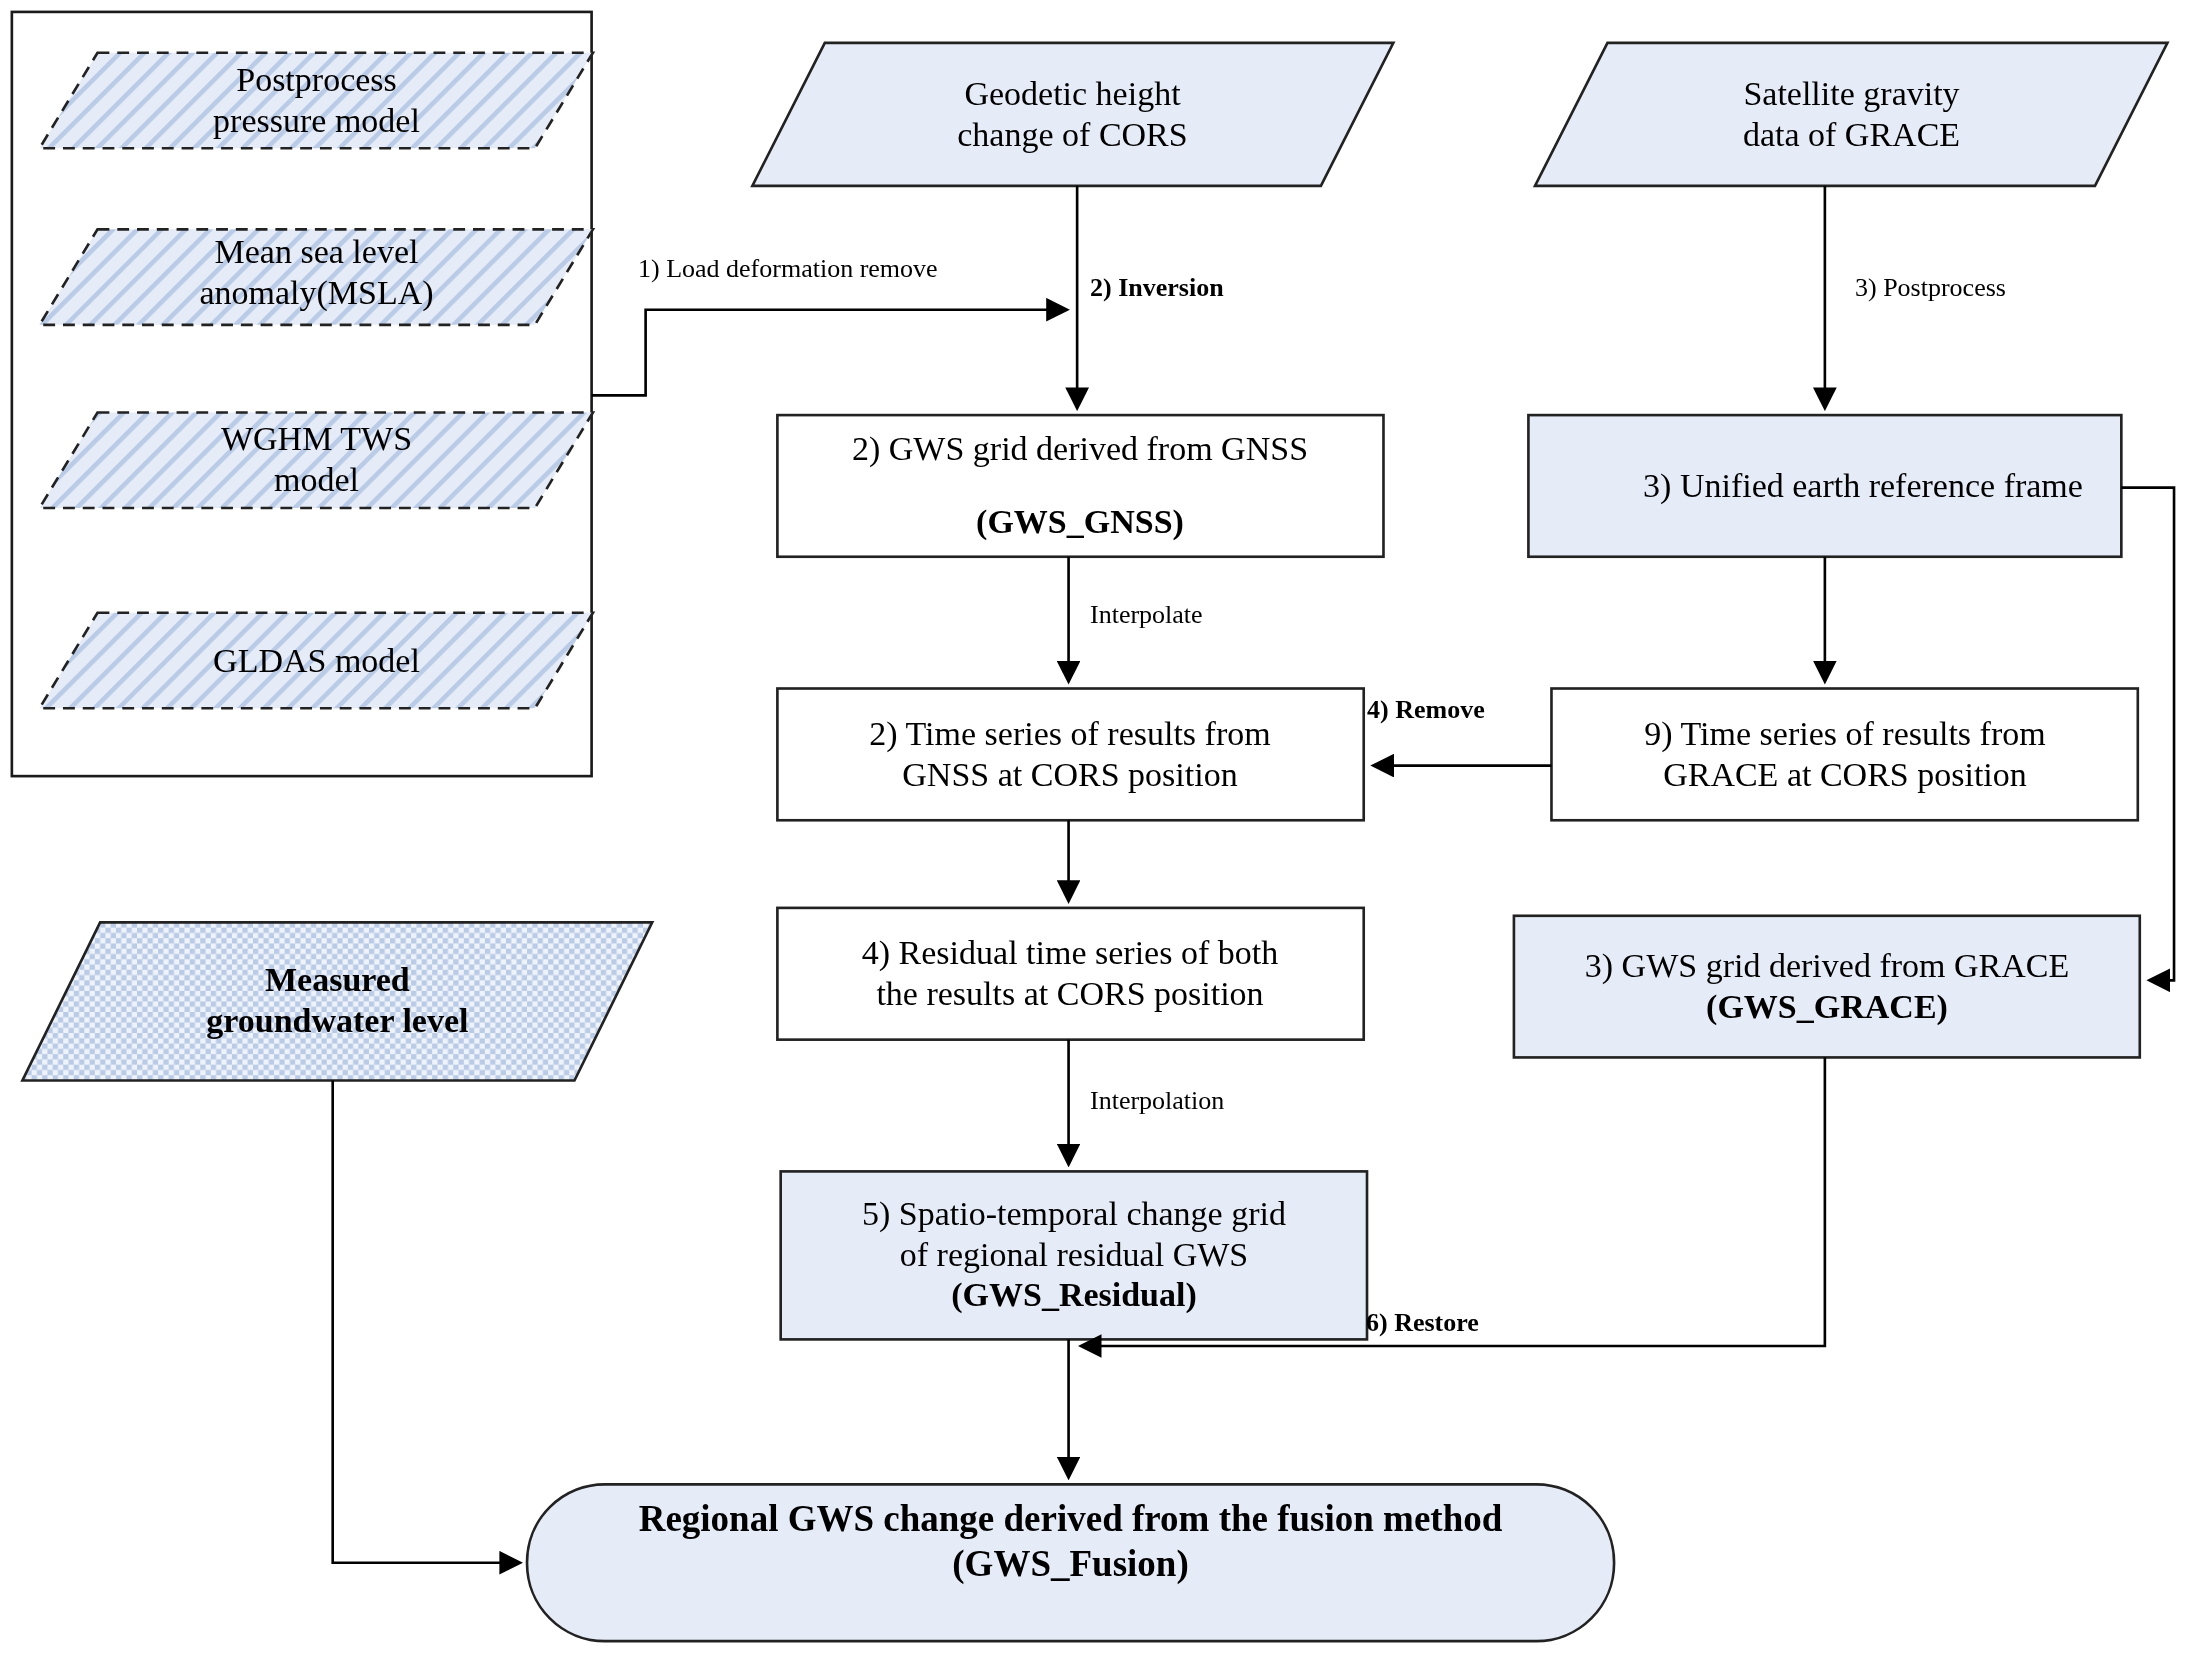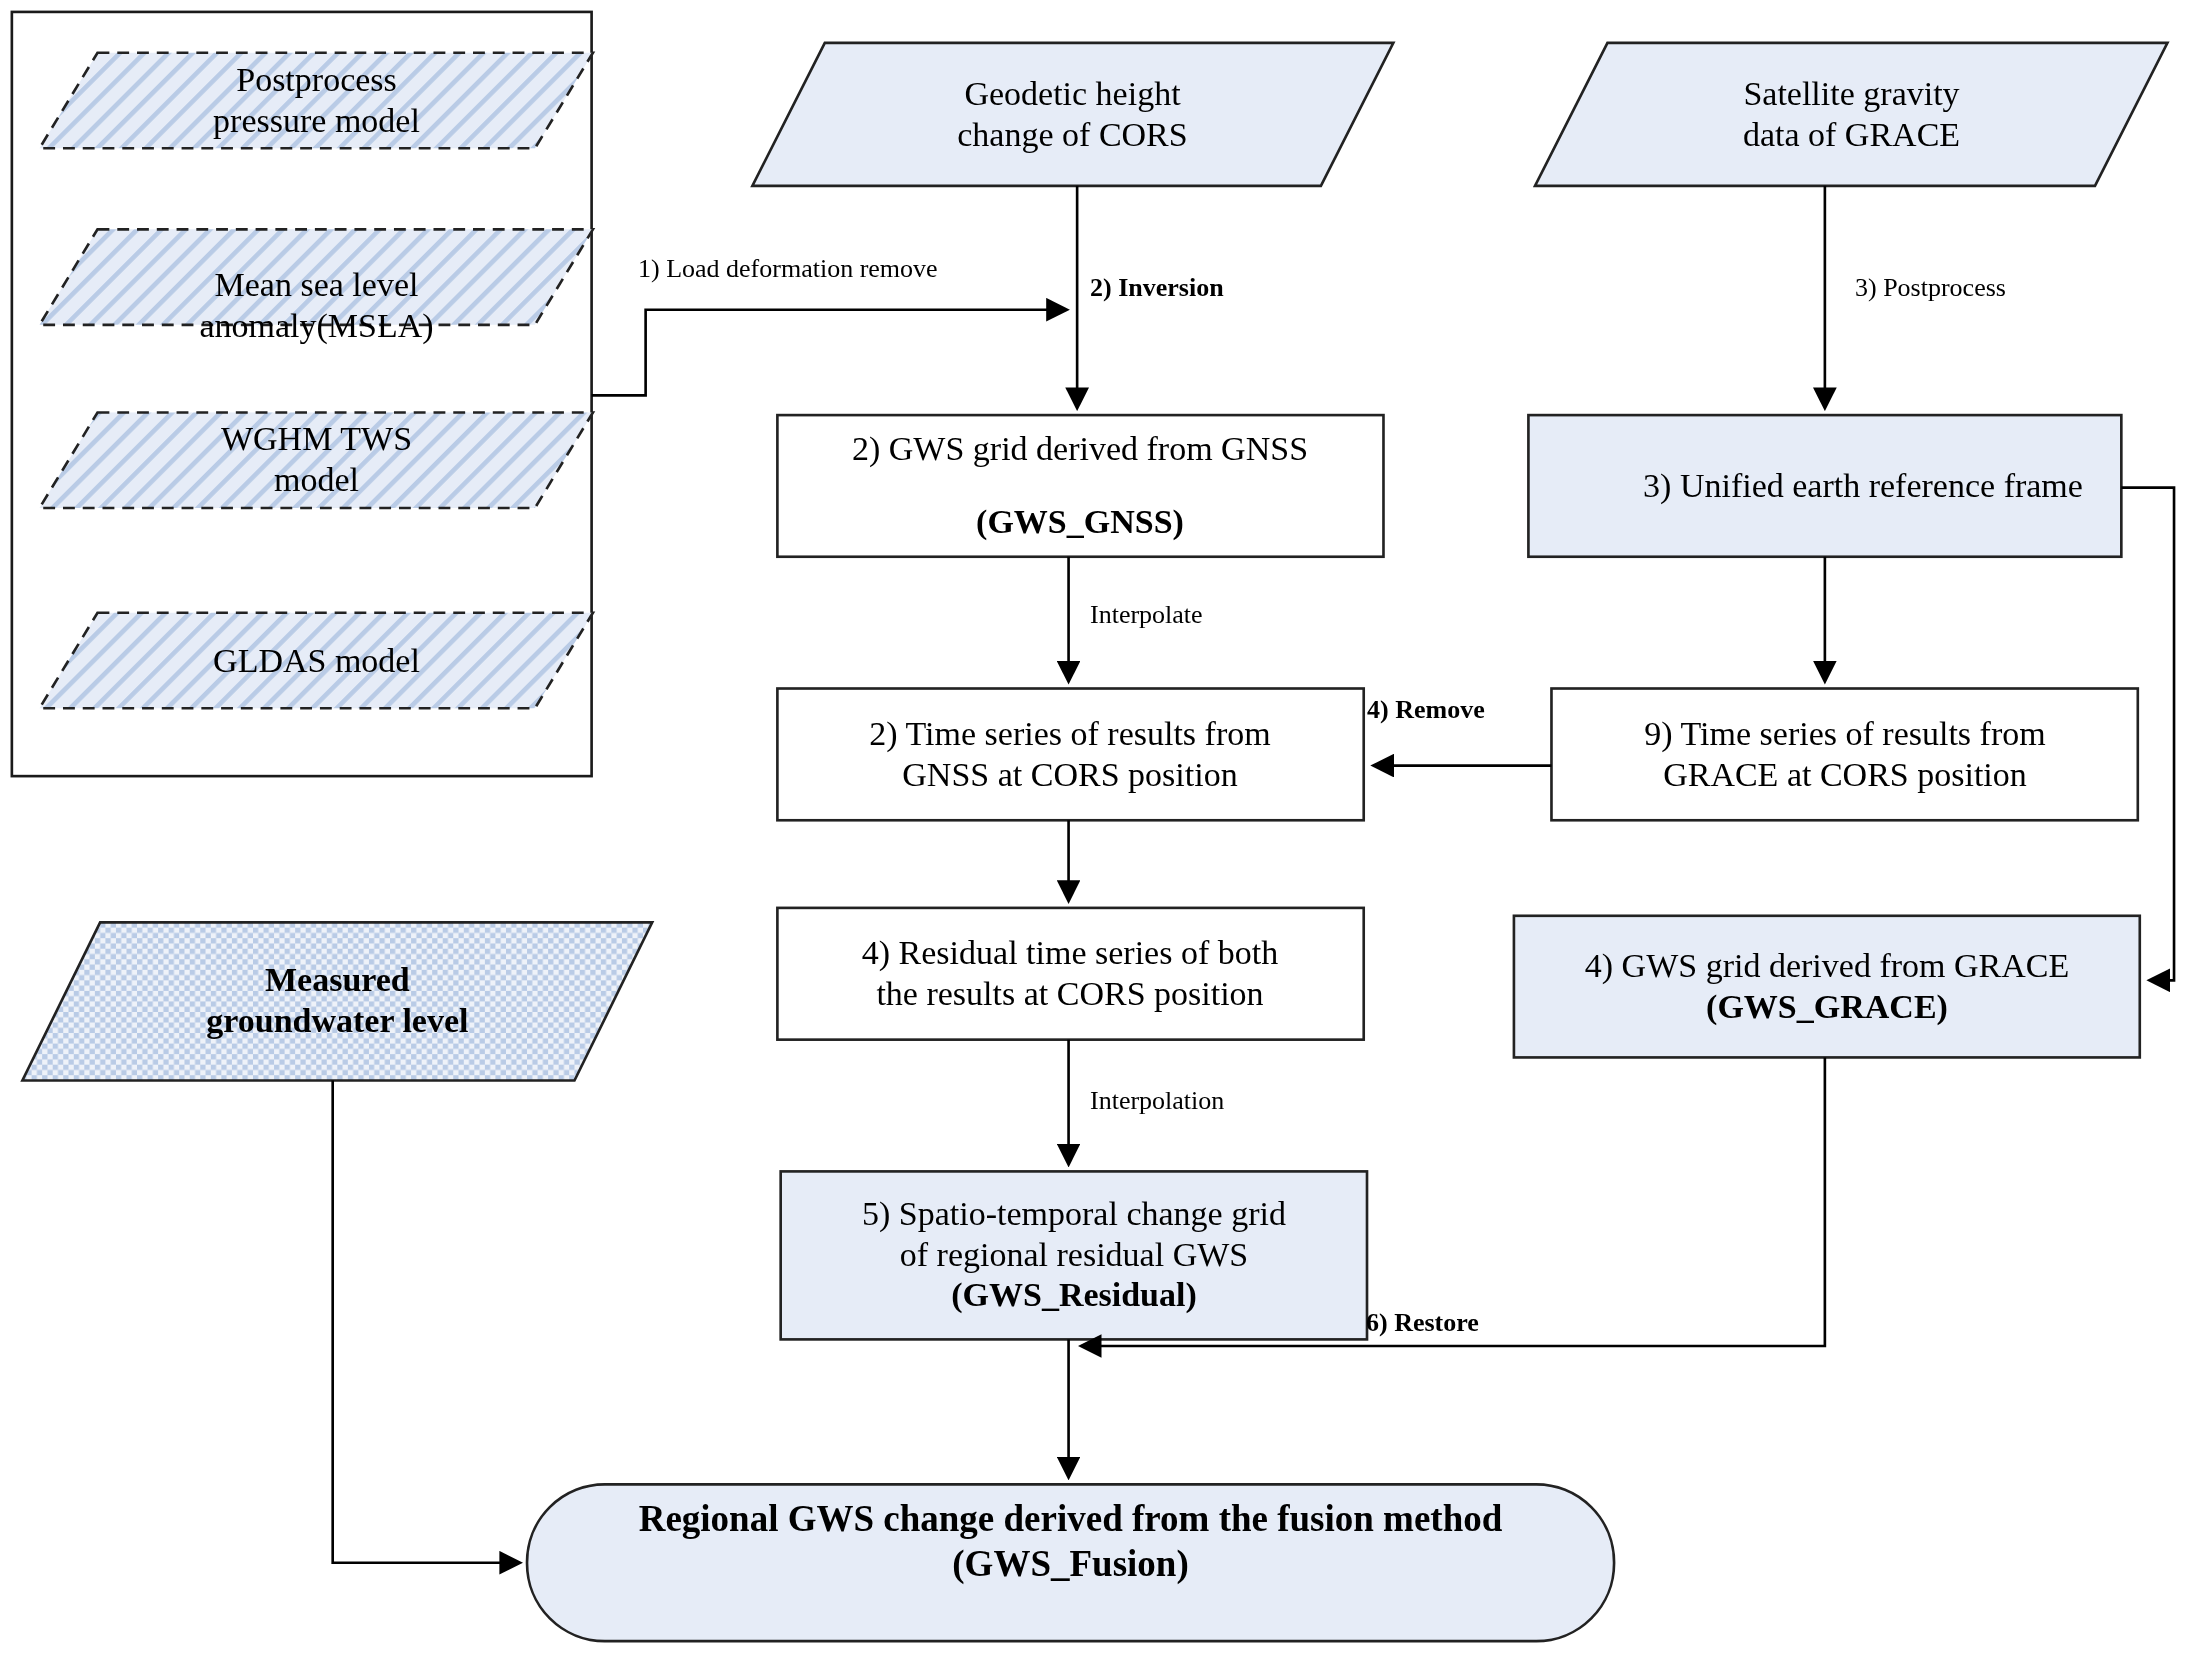--- a/index.html
+++ b/index.html
@@ -82,21 +82,21 @@
   <path d="M1622 2033 L1622 2241" fill="none" stroke="#000" stroke-width="4" marker-end="url(#arrow)"></path>
 
   <path d="M505 1640 L505 2372 L788 2372" fill="none" stroke="#000" stroke-width="4" marker-end="url(#arrow)"></path>
 </svg>
 
 <div class="nodetext" style="left:40px;top:53px;width:553px;height:96px;font-size:34px;">
   <div>Postprocess</div>
   <div>pressure model</div>
 </div>
 
-<div class="nodetext" style="left:40px;top:229px;width:553px;height:88px;font-size:34px;margin-top:33px;">
+<div class="nodetext" style="left:40px;top:229px;width:553px;height:88px;font-size:34px;">
   <div>Mean sea level</div>
   <div>anomaly(MSLA)</div>
 </div>
 
 <div class="nodetext" style="left:40px;top:412px;width:553px;height:96px;font-size:34px;">
   <div>WGHM TWS</div>
   <div>model</div>
 </div>
 
 <div class="nodetext" style="left:40px;top:613px;width:553px;height:96px;font-size:34px;">
@@ -136,21 +136,21 @@
   <div>9) Time series of results from</div>
   <div>GRACE at CORS position</div>
 </div>
 
 <div class="nodetext" style="left:777px;top:908px;width:586px;height:132px;font-size:34px;">
   <div>4) Residual time series of both</div>
   <div>the results at CORS position</div>
 </div>
 
 <div class="nodetext" style="left:1514px;top:916px;width:626px;height:142px;font-size:34px;">
-  <div>4) GWS grid derived from GRACE</div>
+  <div>3) GWS grid derived from GRACE</div>
   <div class="b">(GWS_GRACE)</div>
 </div>
 
 <div class="nodetext" style="left:781px;top:1171px;width:586px;height:168px;font-size:34px;">
   <div>5) Spatio-temporal change grid</div>
   <div>of regional residual GWS</div>
   <div class="b">(GWS_Residual)</div>
 </div>
 
 <div class="nodetext b" style="left:527px;top:1484px;width:1087px;height:115px;font-size:37px;">

